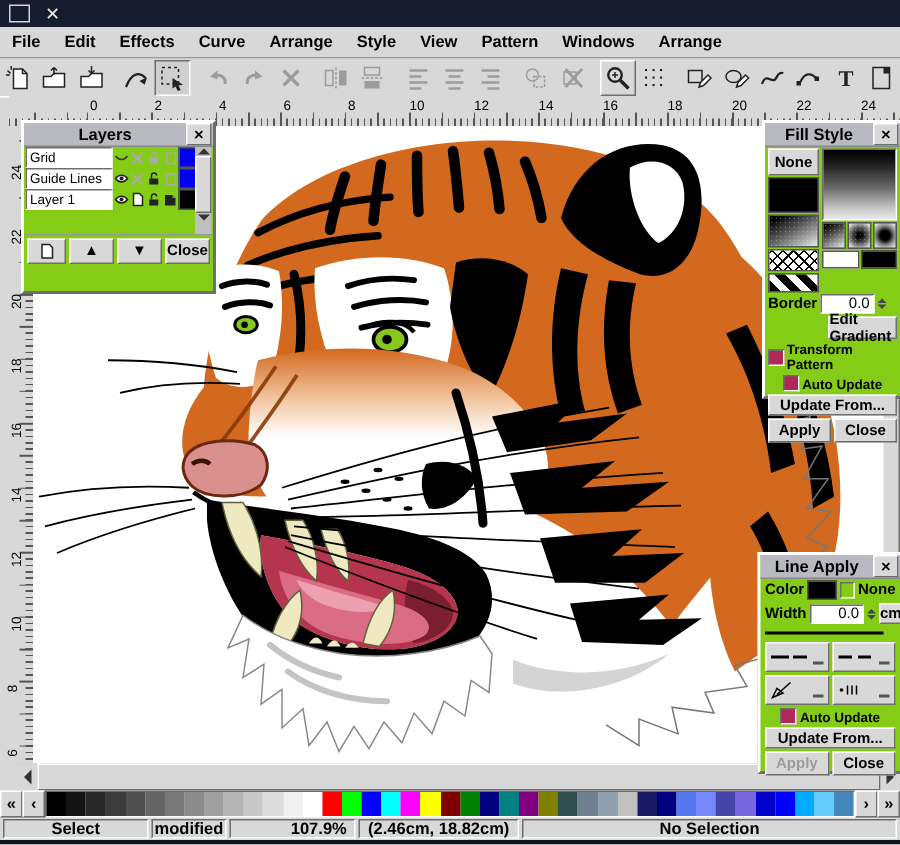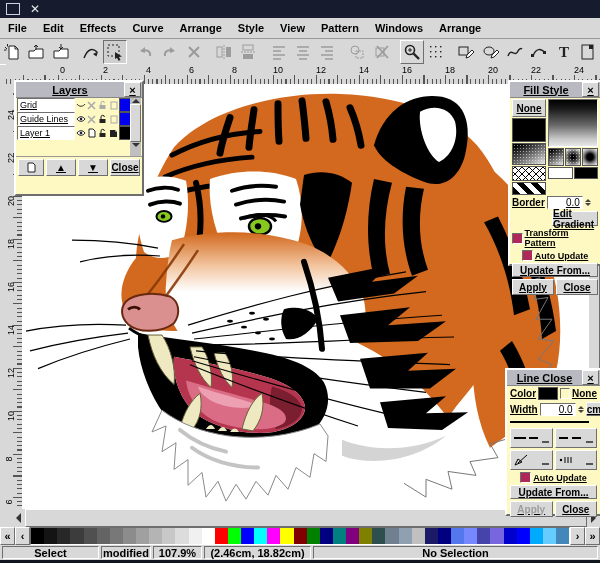--- a/index.html
+++ b/index.html
@@ -59,21 +59,21 @@
   
   #colorbar{left:0;top:527px;width:600px;height:18px;display:flex;align-items:stretch;background:#d8d8d8;}
   #colorbar .pbtn{width:13px;display:flex;align-items:center;justify-content:center;font-weight:bold;}
   #swatches{flex:1;display:flex;border:1px solid;border-color:#6e6e6e #fff #fff #6e6e6e;}
   #swatches div{flex:1;}
   
   #statusbar{left:0;top:545px;width:600px;height:15px;display:flex;gap:2px;padding:1px 2px;box-sizing:border-box;}
   #statusbar .seg{display:flex;align-items:center;justify-content:center;font-weight:bold;background:#d8d8d8;}
   #bottomstrip{left:0;top:560px;width:600px;height:3px;background:#10141f;}
   
-  .palette{border:2px solid;border-color:#ffffff #6e6e6e #6e6e6e #ffffff;background:#fef9c3;z-index:5;text-decoration:underline;}
+  .palette{border:2px solid;border-color:#ffffff #6e6e6e #6e6e6e #ffffff;background:#84cc16;z-index:5;}
   .pal-title{height:15px;background:#b9b9c2;display:flex;align-items:center;border-bottom:1px solid #888;}
   .pal-title .t{flex:1;text-align:center;font-weight:bold;font-size:11px;}
   .pal-title .x{width:15px;height:13px;margin-right:1px;display:flex;align-items:center;justify-content:center;font-weight:bold;font-size:11px;}
   .btn{display:flex;align-items:center;justify-content:center;font-size:10px;font-weight:bold;}
   .entry{background:#fff;border:1px solid;border-color:#6e6e6e #fff #fff #6e6e6e;font-size:10px;}
   
   #layers{left:14px;top:80px;width:126px;height:112px;position:absolute;}
   .lrow{display:flex;align-items:center;height:14px;margin:0 1px;}
   .lrow .nm{width:52px;height:12px;overflow:hidden;padding:0 2px;font-size:9px;line-height:12px;}
   .lico{width:11px;height:12px;display:flex;align-items:center;justify-content:center;}
@@ -515,21 +515,21 @@
       <div style="background: rgb(102, 204, 255);"></div>
       <div style="background: rgb(68, 136, 187);"></div>
     </div>
   <div class="pbtn raised">›</div>
   <div class="pbtn raised">»</div>
 </div>
 
 <div class="abs" id="statusbar">
   <div class="seg sunken" style="width:95px;">Select</div>
   <div class="seg sunken" style="width:48px;">modified</div>
-  <div class="seg sunken" style="width:47px;">107.9%</div>
+  <div class="seg sunken" style="width:47px;padding-left:35px;">107.9%</div>
   <div class="seg sunken" style="width:105px;">(2.46cm, 18.82cm)</div>
   <div class="seg sunken" style="flex:1;">No Selection</div>
 </div>
 <div class="abs" id="bottomstrip"></div>
 
 <div class="palette" id="layers">
   <div class="pal-title">
     <div class="t">Layers</div>
     <div class="x raised">×</div>
   </div>
@@ -679,21 +679,21 @@
       <div class="btn raised" style="flex:1;height:12px;">Update From...</div>
     </div>
   <div class="fs-row">
     <div class="btn raised" style="flex:1;height:14px;">Apply</div>
     <div class="btn raised" style="flex:1;height:14px;">Close</div>
   </div>
 </div>
 
 <div class="palette" id="linestyle">
   <div class="pal-title">
-    <div class="t">Line Close</div>
+    <div class="t">Line Apply</div>
     <div class="x raised">×</div>
   </div>
   <div class="ls-row">
     <span>Color</span>
     <div class="fs-sw" style="width:22px;height:11px;background:#000;"></div>
     <div class="cb"></div>
     <span>None</span>
   </div>
   <div class="ls-row">
     <span>Width</span>

